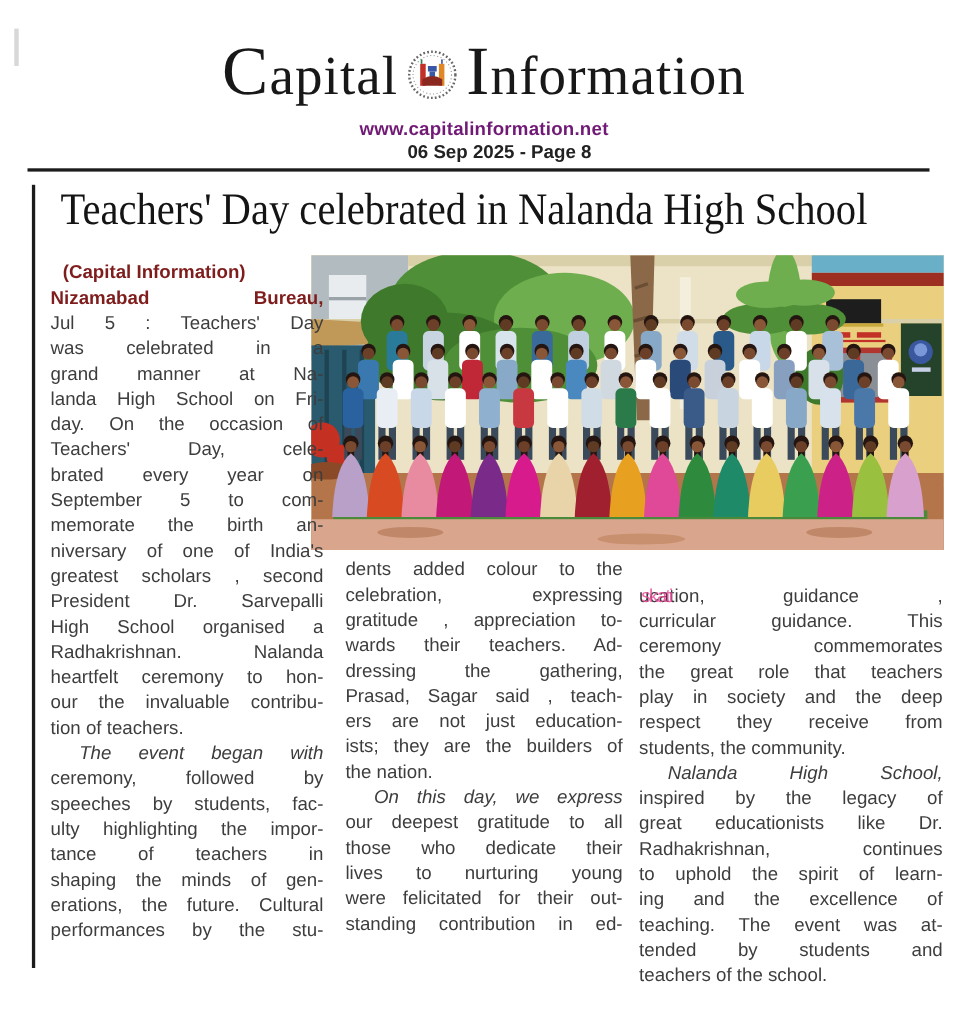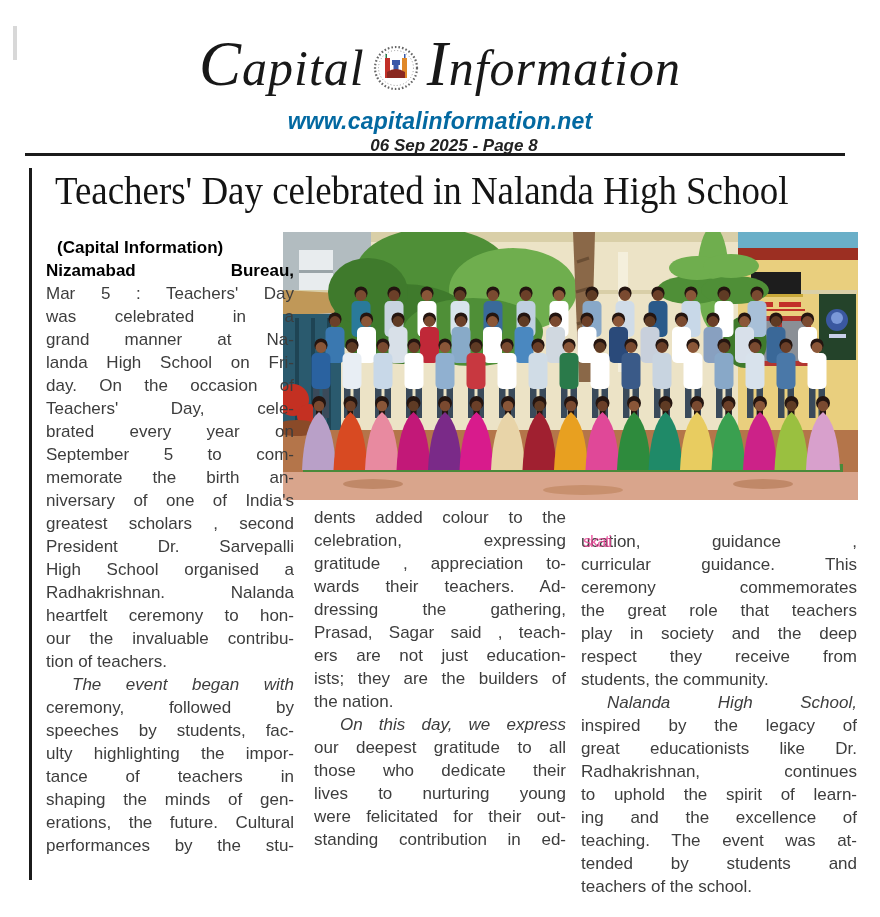--- a/index.html
+++ b/index.html
@@ -1,44 +1,44 @@
 <!DOCTYPE html>
 <html><head>
 <meta charset="utf-8">
 <style>
   html,body{margin:0;padding:0;background:#ffffff;}
   .page{position:relative;width:880px;height:917px;background:#fff;overflow:hidden;
         font-family:"Liberation Sans",sans-serif;color:#3d3d3d;}
   
-  .masthead{position:absolute;left:0;top:0;width:880px;text-align:center;font-style:italic;}
+  .masthead{position:absolute;left:0;top:0;width:880px;text-align:center;}
   .mast-title{margin-top:34px;font-family:"Liberation Serif",serif;color:#181818;
               font-size:50px;line-height:60px;letter-spacing:1px;white-space:nowrap;}
   .mast-title .cap{font-size:63px;}
   .mast-logo{display:inline-block;vertical-align:-6px;margin:0 8px;}
-  .mast-url{margin-top:4px;font-size:23px;font-weight:700;color:#0369a1;letter-spacing:.2px;}
+  .mast-url{margin-top:4px;font-size:17px;font-weight:700;color:#701a75;letter-spacing:.2px;}
   .mast-date{margin-top:1px;font-size:17px;font-weight:700;color:#222;padding-left:28px;}
   
   .rule-h{position:absolute;left:25px;top:153px;width:820px;height:3px;background:#1b1b1b;}
   .rule-v{position:absolute;left:29px;top:168px;width:3px;height:712px;background:#1b1b1b;}
   .scan-artifact{position:absolute;left:13px;top:26px;width:4px;height:34px;background:#d8d8d8;}
   
   .headline{position:absolute;left:55px;top:166px;margin:0;font-family:"Liberation Serif",serif;
             font-weight:400;color:#141414;font-size:41px;line-height:48px;white-space:nowrap;
             transform:scaleX(.90);transform-origin:left center;}
   
   .photo{position:absolute;left:283px;top:232px;width:575px;height:268px;background:#cdbd9a;}
   .photo svg{display:block;}
   
   .col{position:absolute;font-size:17px;line-height:23px;}
   .col-1{left:46px;top:236px;width:248px;}
   .col-2{left:314px;top:506px;width:252px;}
   .col-3{left:581px;top:530px;width:276px;}
   .line{text-align:justify;text-align-last:left;height:23px;overflow:visible;white-space:nowrap;}
   .line.j{text-align-last:justify;white-space:normal;}
-  .line.b{font-weight:700;color:#000000;}
+  .line.b{font-weight:700;color:#7f1d1d;}
   .line.ind1{text-indent:26px;font-style:italic;}
   .line.ind2{text-indent:11px;}
   .garble{position:relative;display:inline-block;}
   .garble .over{position:absolute;left:2px;top:0;color:#ec4899;opacity:.85;letter-spacing:-1.5px;}
 </style>
 </head>
 <body>
 
 <div class="page">
 
@@ -359,21 +359,21 @@
         <rect x="0" y="240" width="575" height="28" fill="#d9a58c"></rect>
         <ellipse cx="90" cy="252" rx="30" ry="5" fill="#c08868"></ellipse>
         <ellipse cx="300" cy="258" rx="40" ry="5" fill="#c8906e"></ellipse>
         <ellipse cx="480" cy="252" rx="30" ry="5" fill="#c08868"></ellipse>
       </svg>
   </div>
 
   <div class="col col-1" id="col-1">
       <div class="line b ind2">(Capital Information)</div>
       <div class="line j b">Nizamabad Bureau,</div>
-      <div class="line j">Mar 5 : Teachers' Day</div>
+      <div class="line j">Jul 5 : Teachers' Day</div>
       <div class="line j">was celebrated in a</div>
       <div class="line j">grand manner at Na-</div>
       <div class="line j">landa High School on Fri-</div>
       <div class="line j">day. On the occasion of</div>
       <div class="line j">Teachers' Day, cele-</div>
       <div class="line j">brated every year on</div>
       <div class="line j">September 5 to com-</div>
       <div class="line j">memorate the birth an-</div>
       <div class="line j">niversary of one of India's</div>
       <div class="line j">greatest scholars , second</div>

